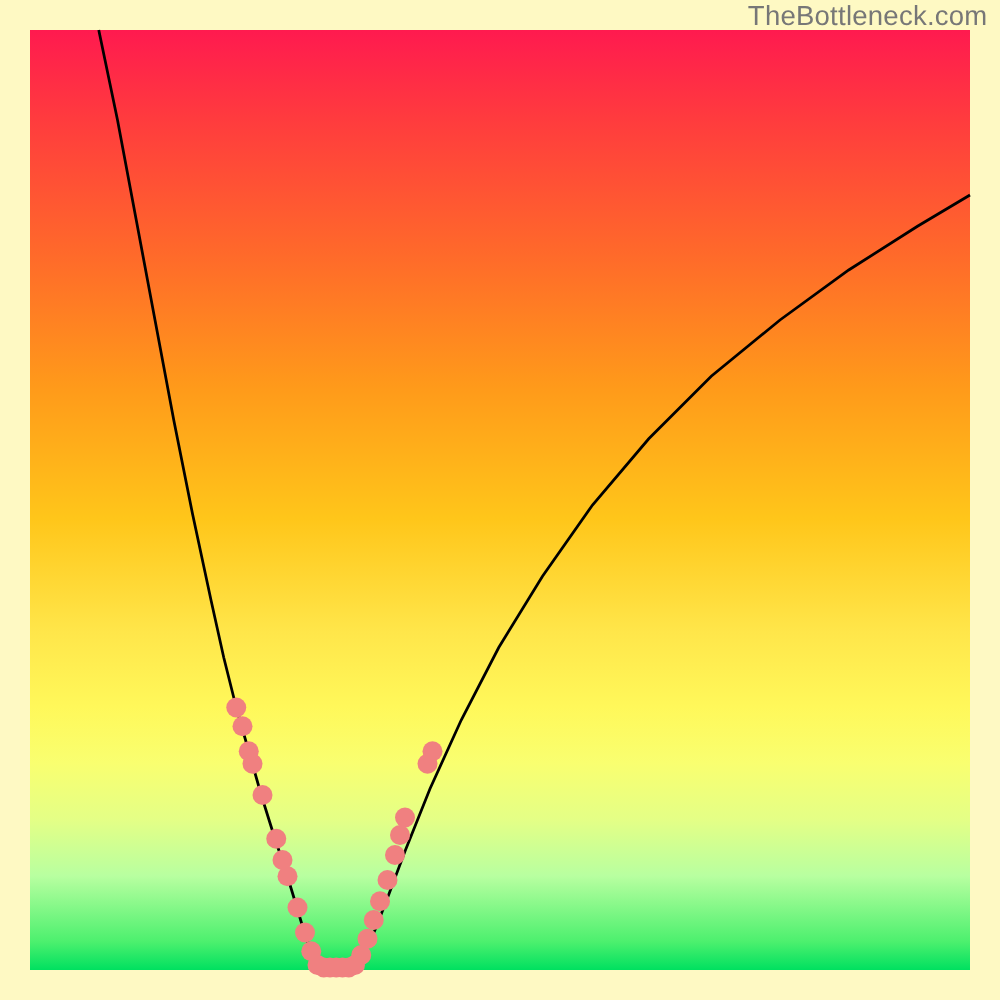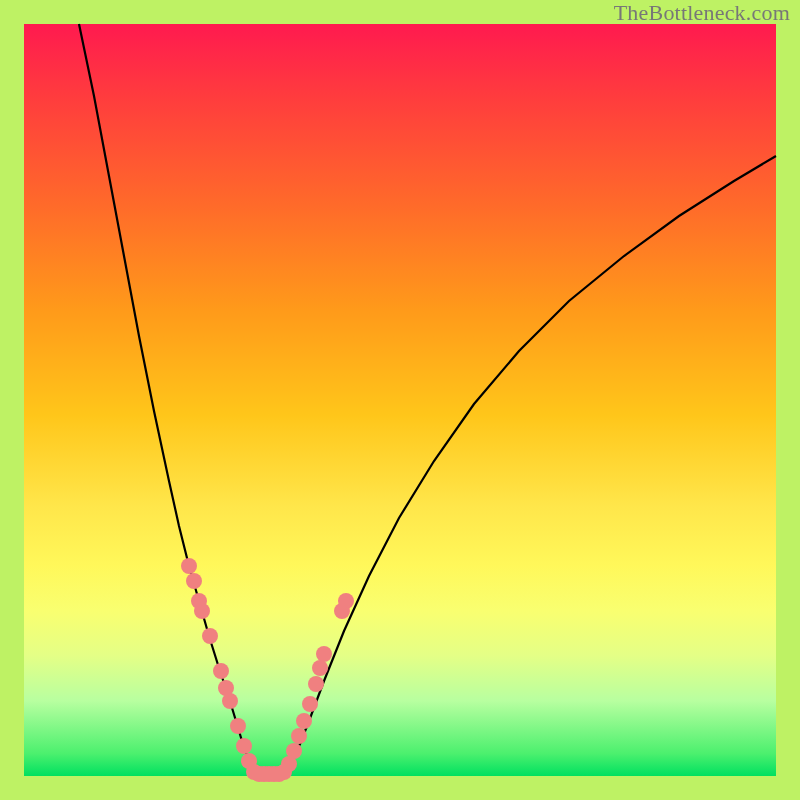--- a/index.html
+++ b/index.html
@@ -10,22 +10,21 @@
     overflow: hidden;
     background: #000;
     font-family: Arial, Helvetica, sans-serif;
   }
   .frame {
     position: absolute;
     top: 0;
     left: 0;
     width: 800px;
     height: 800px;
-    background: #bef264;
-    font-family: Liberation Serif, serif;
+    background: #fef9c3;
   }
   .plot-area {
     position: absolute;
     top: 24px;
     left: 24px;
     width: 752px;
     height: 752px;
     background: linear-gradient(to bottom,
       #ff1a4f 0%,
       #ff3d3d 10%,

